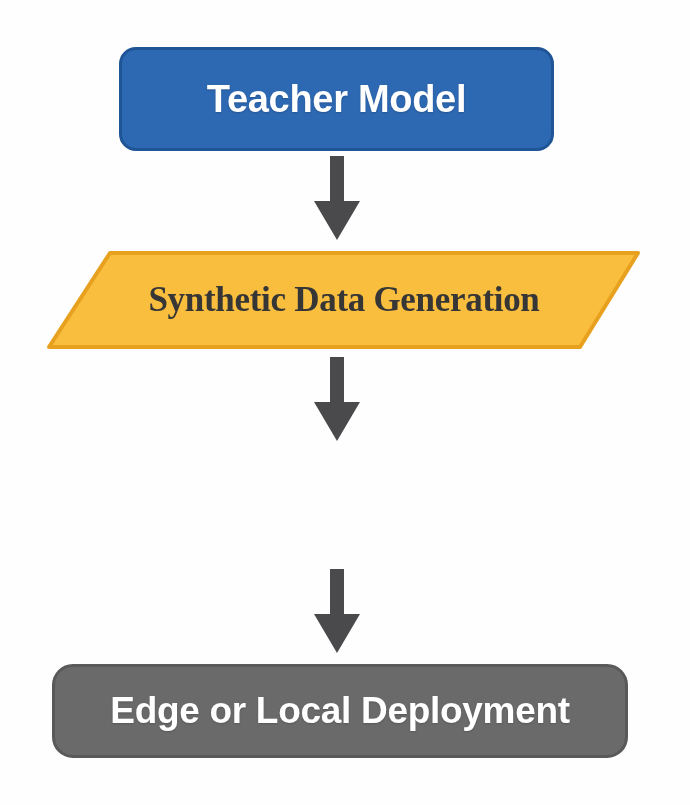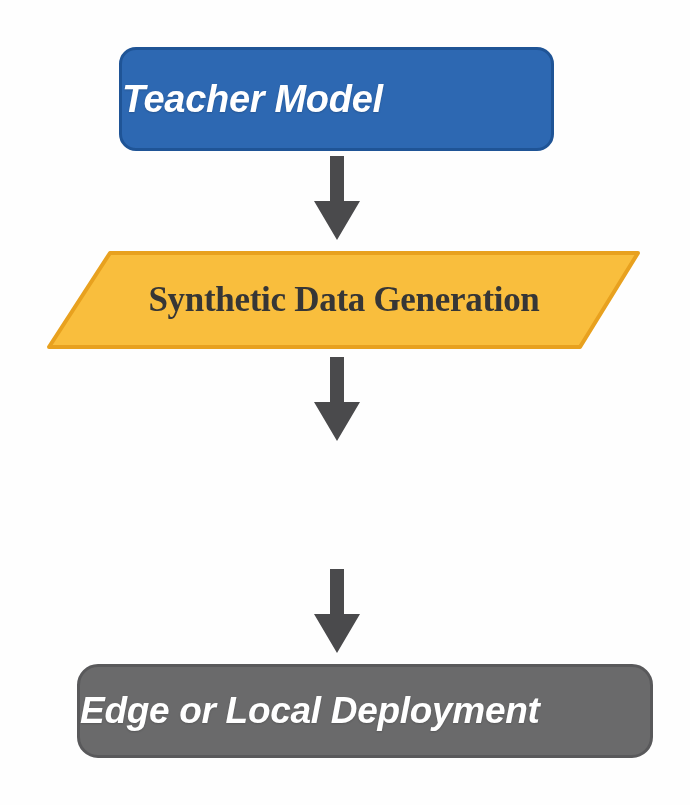--- a/index.html
+++ b/index.html
@@ -15,24 +15,23 @@
     position: relative;
     width: 690px;
     height: 805px;
     background: #fefefe;
   }
   .node {
     position: absolute;
     box-sizing: border-box;
     display: flex;
     align-items: center;
-    justify-content: flex-start;
+    justify-content: center;
     border-style: solid;
     border-width: 3px;
-    font-style: italic;
   }
   .node .label {
     font-weight: 700;
     letter-spacing: -0.3px;
     white-space: nowrap;
   }
   .label.light {
     text-shadow: 0 1px 2px rgba(0,0,0,0.18);
   }
   
@@ -107,17 +106,17 @@
 
   <svg class="arrow arrow-2" viewBox="0 0 46 84">
     <polygon points="16,0 30,0 30,45 46,45 23,84 0,45 16,45" fill="#4A4A4C"></polygon>
   </svg>
 
 
   <svg class="arrow arrow-3" viewBox="0 0 46 84">
     <polygon points="16,0 30,0 30,45 46,45 23,84 0,45 16,45" fill="#4A4A4C"></polygon>
   </svg>
 
-  <div class="node node-deploy" style="background: rgb(106, 106, 107); border-color: rgb(89, 89, 91); margin-left: 25px;">
+  <div class="node node-deploy" style="background: rgb(106, 106, 107); border-color: rgb(89, 89, 91);">
     <span class="label light" style="color: rgb(255, 255, 255);">Edge or Local Deployment</span>
   </div>
 
 </div>
 
 </body></html>

